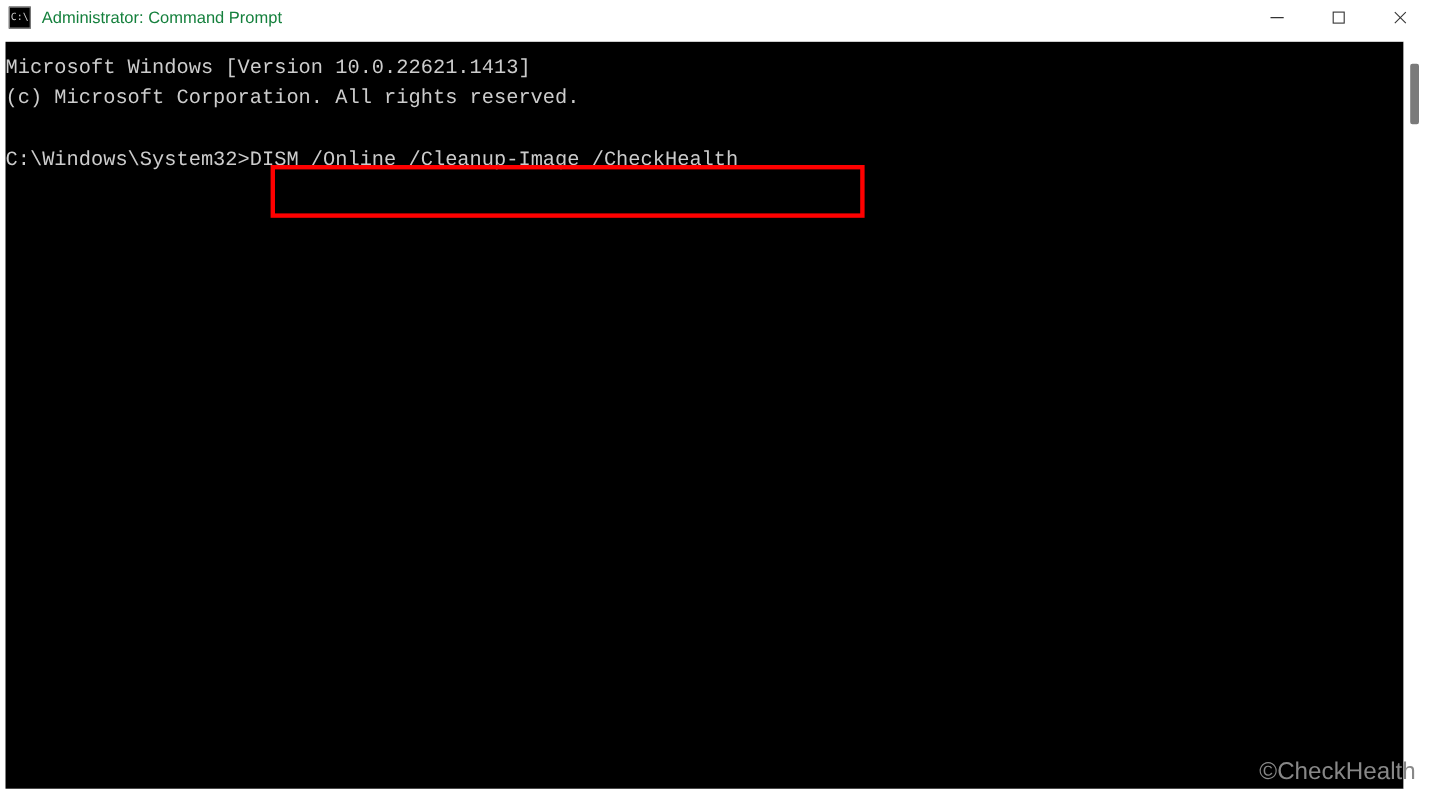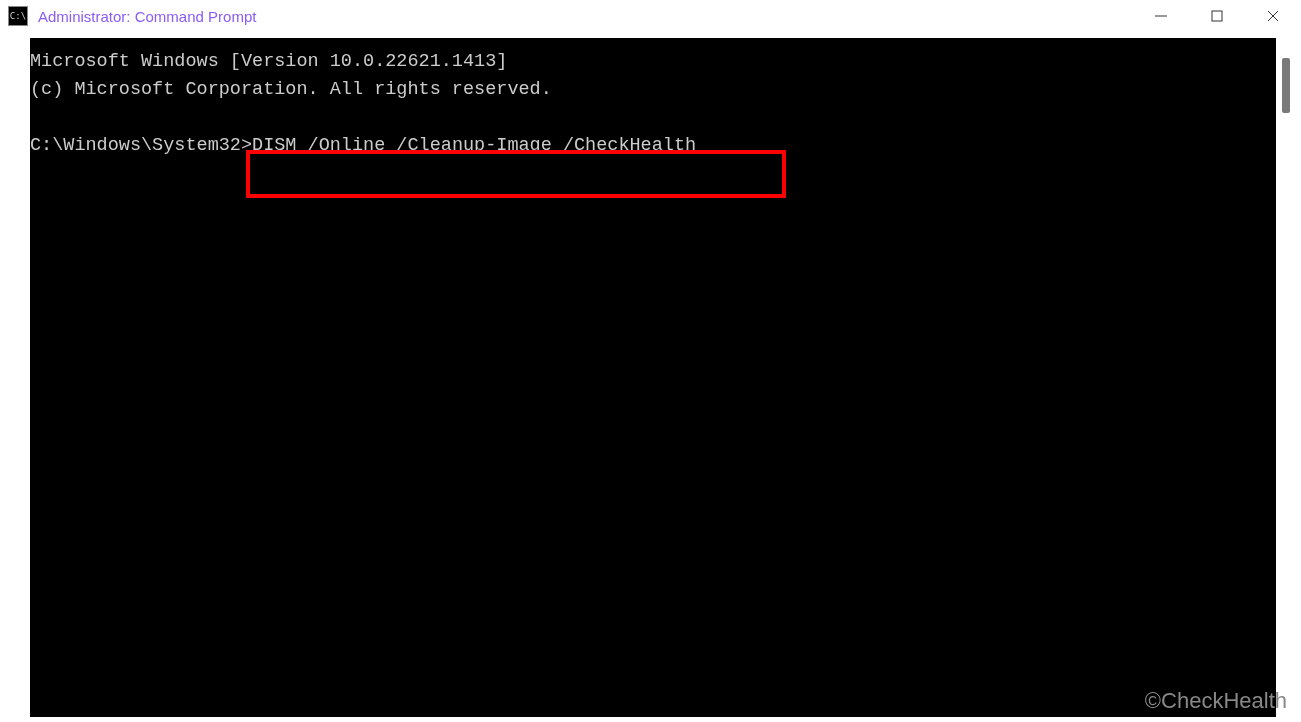--- a/index.html
+++ b/index.html
@@ -40,21 +40,21 @@
       background: #000;
       border: 1px solid #888;
     }
     .app-icon-inner {
       color: #ccc;
       font-family: Consolas, monospace;
       font-size: 9px;
       line-height: 1;
     }
     .window-title {
-      color: #8b5cf6;
+      color: #15803d;
       font-size: 15px;
       flex: 1;
     }
     .window-controls {
       display: flex;
       height: 100%;
     }
     .window-control {
       width: 56px;
       height: 100%;
@@ -83,21 +83,20 @@
       flex: 1;
       background: #000000;
       color: #cccccc;
       font-family: Consolas, "Courier New", monospace;
       font-size: 18.5px;
       line-height: 28px;
       padding: 10px 0 0 0;
       white-space: pre;
       overflow: hidden;
       position: relative;
-      margin-left: 25px;
     }
     .scrollbar-area {
       width: 20px;
       background: #ffffff;
       position: relative;
     }
     .scrollbar-thumb {
       position: absolute;
       top: 20px;
       left: 6px;

